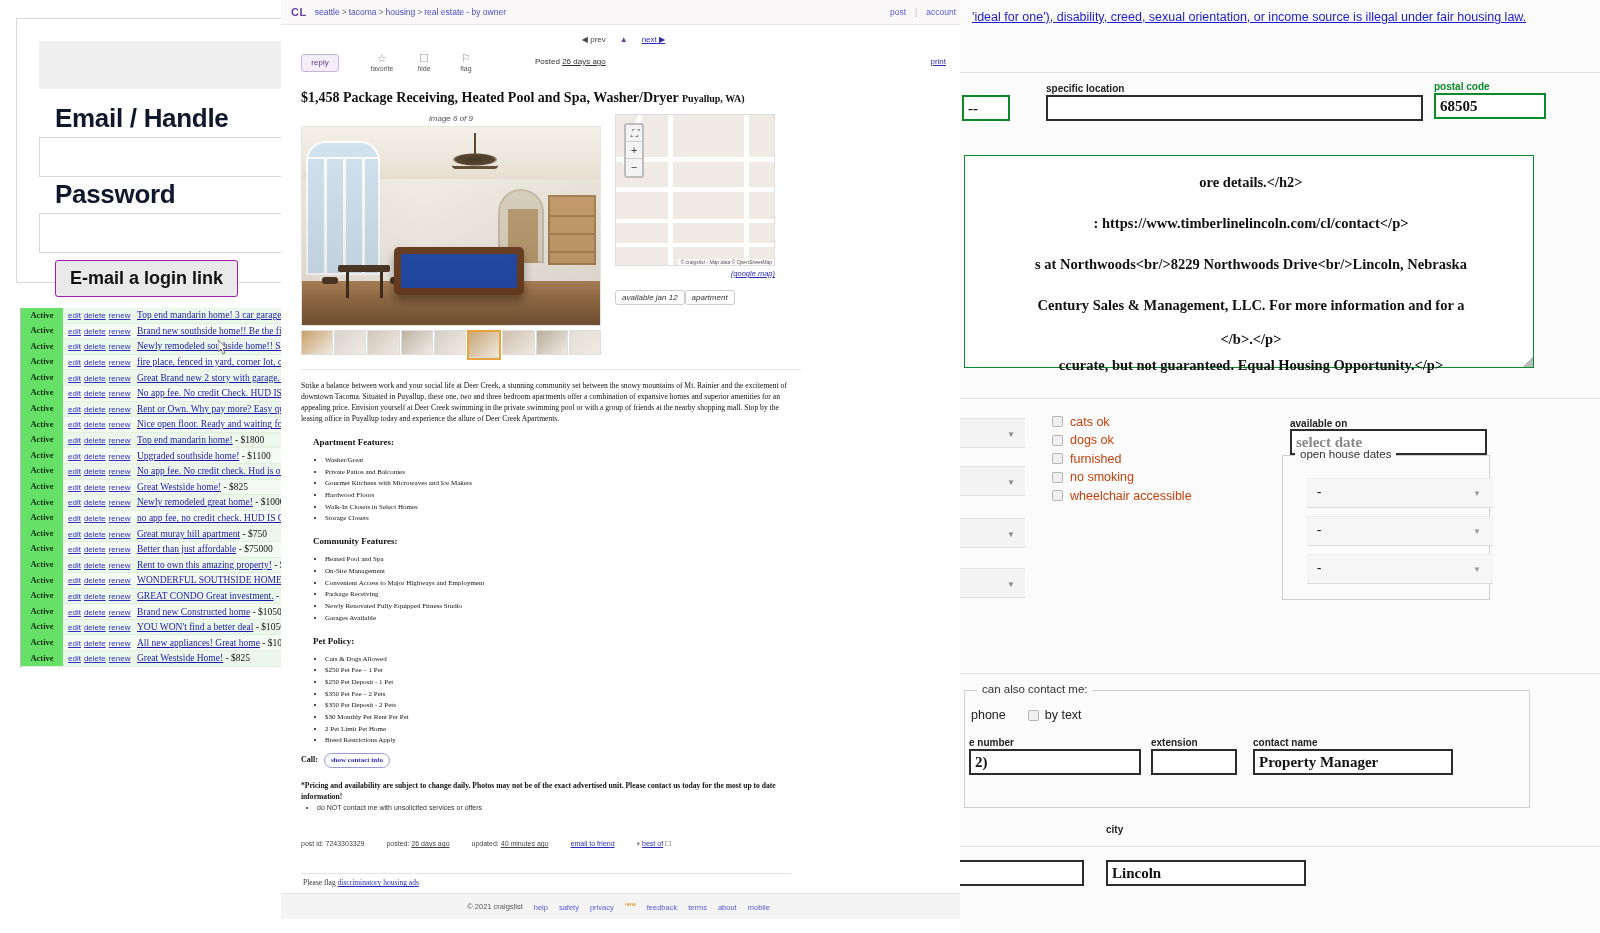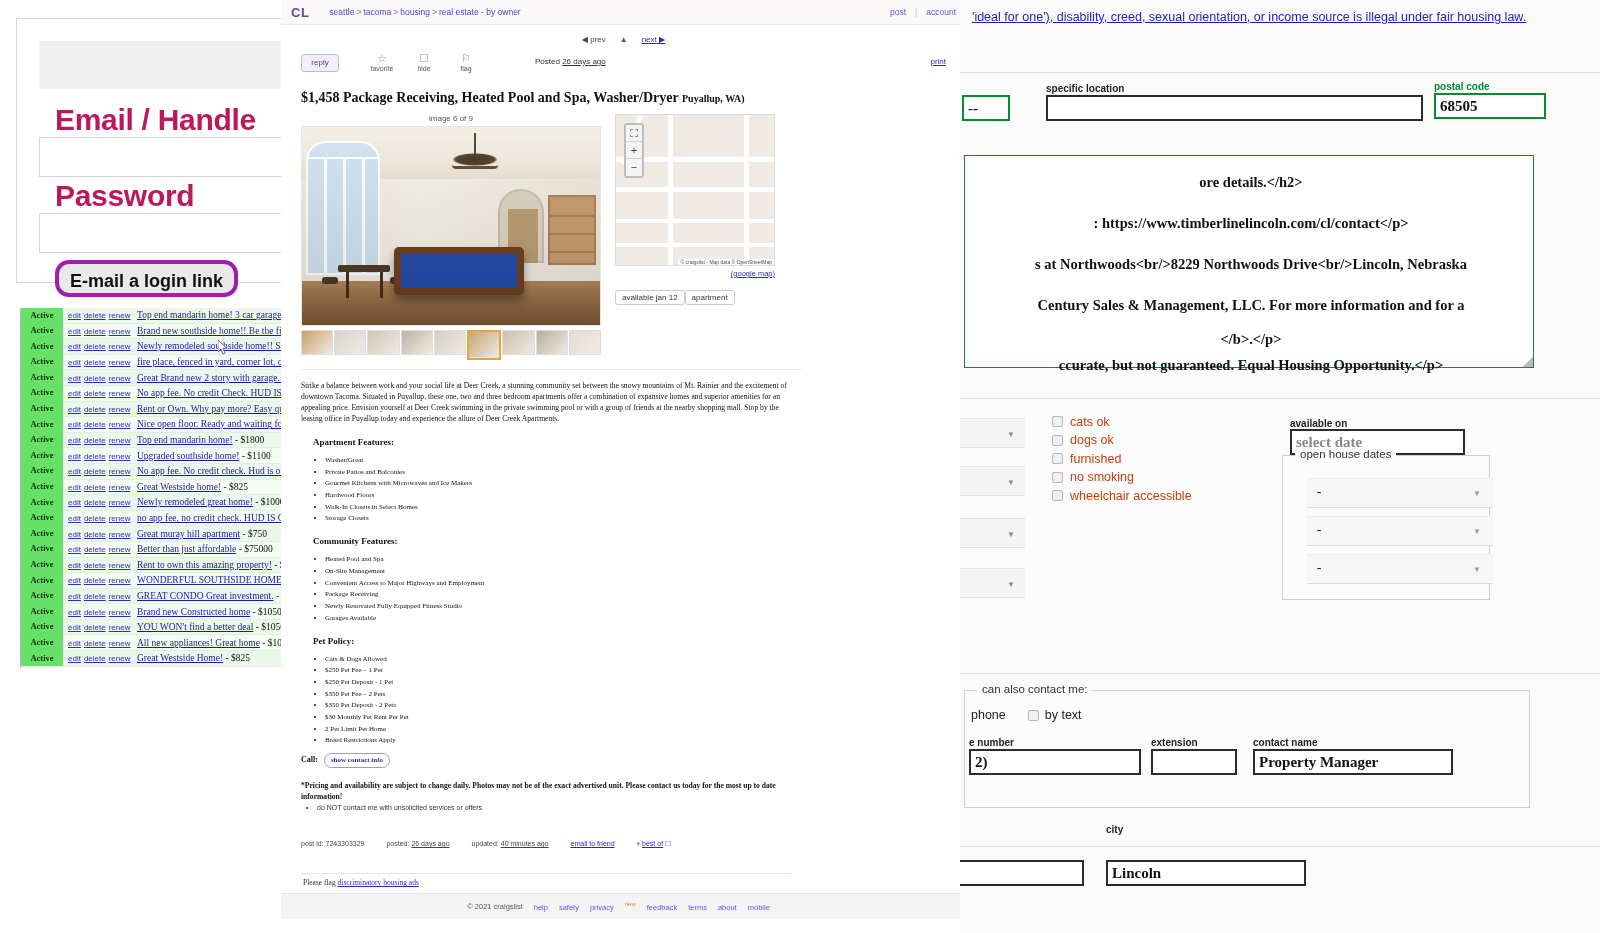--- a/index.html
+++ b/index.html
@@ -16,30 +16,30 @@
   }
   .login-box {
     position:absolute; left:16px; top:18px; width:450px; height:265px;
     border:1px solid #d8d8d8; background:#fff;
   }
   .login-greybar {
     position:absolute; left:22px; top:22px; width:420px; height:48px;
     background:#efefef;
   }
   .login-label {
-    position:absolute; font-size:30px; font-weight:bold; color:#be185d;
+    position:absolute; font-size:26px; font-weight:bold; color:#0f172a;
     letter-spacing:-0.3px;
   }
   .login-input {
     position:absolute; height:40px; border:1px solid #d6d6d6; background:#fff;
     width:420px; left:22px;
   }
   .login-btn {
     position:absolute; left:38px; top:241px; width:183px; height:37px;
-    background:#e9e9e9; border:4px solid #a21caf; border-radius:14px;
+    background:#e9e9e9; border:1px solid #a21caf; border-radius:3px;
     font-size:18px; font-weight:bold; color:#111; text-align:center;
     line-height:35px; font-family:"Liberation Sans", sans-serif;
   }
 
   
   .postings {
     position:absolute; left:20px; top:308px; width:262px; height:360px;
     border-left:1px solid #bdbdbd; border-right:1px solid #bdbdbd;
     background:#ffffff; overflow:hidden;
   }
@@ -66,21 +66,21 @@
   #cl-layer {
     position:absolute; left:281px; top:0; width:686px; height:919px;
     background:#ffffff; z-index:2; overflow:hidden;
     border-right:1px solid #e2e2e2;
     font-family:"Liberation Sans", sans-serif;
   }
   .cl-header {
     height:25px; background:#faf8f8; border-bottom:1px solid #ece6ec;
     display:flex; align-items:center; padding:0 10px; font-size:8.5px;
   }
-  .cl-logo { color:#6b3fa0; font-weight:bold; font-size:13px; margin-right:20px; letter-spacing:.5px;}
+  .cl-logo { color:#6b3fa0; font-weight:bold; font-size:11px; margin-right:8px; letter-spacing:.5px;}
   .cl-crumbs a { color:#4a4ac8; text-decoration:none; font-size:8.5px; }
   .cl-crumbs span.sep { color:#777; margin:0 2px; font-size:8.5px;}
   .cl-header-right { margin-left:auto; display:flex; gap:9px; }
   .cl-header-right a { color:#5a5ad8; font-size:8.5px; text-decoration:none; }
   .cl-header-right .divider { color:#bbb; }
 
   .cl-body { padding:0 20px; position:relative; }
   .cl-pagenav {
     text-align:center; margin-top:10px; font-size:8px; color:#333;
     display:flex; justify-content:center; align-items:center; gap:14px;
@@ -100,21 +100,21 @@
   .posted-info { margin-left:48px; font-size:8px; color:#333; padding-top:5px;}
   .posted-info u { text-decoration:underline; }
   .print-link { position:absolute; right:0; top:5px; font-size:8px; color:#2a2ab8; text-decoration:underline;}
 
   .cl-title {
     font-family:"Liberation Serif", serif; font-weight:bold; font-size:14px;
     color:#111; margin-top:4px; white-space:nowrap; overflow:hidden;
   }
   .cl-title .small { font-size:10px; }
 
-  .media-row { display:flex; margin-top:8px; }
+  .media-row { display:flex; margin-top:8px;font-style:italic; }
   .gallery { width:300px; }
   .img-count { text-align:center; font-size:8px; color:#555; margin-bottom:3px; }
   .main-photo {
     width:300px; height:200px; position:relative; overflow:hidden;
     background:linear-gradient(180deg,#dfe6ea 0%,#cfd9df 100%);
     border:1px solid #e4e4e4;
   }
   .room {
     position:absolute; inset:0;
     background:
@@ -682,21 +682,21 @@
         <span class="chkbox"></span>
         <span>no smoking</span>
       </div>
       <div class="chk">
         <span class="chkbox"></span>
         <span>wheelchair accessible</span>
       </div>
     </div>
 
   <div class="lbl" style="position:absolute; left:330px; top:418px;">available on</div>
-  <div class="inp" style="position:absolute; left:330px; top:429px; width:175px; border-width:2px;text-decoration:underline;">
+  <div class="inp" style="position:absolute; left:330px; top:429px; width:197px; border-width:2px;text-decoration:underline;">
     <span class="seldate">select date</span>
   </div>
 
   <div class="fieldset" style="left:322px; top:455px; width:208px; height:145px;">
     <span class="legend">open house dates</span>
     <div id="openhouse-selects">
         <div class="dsel" style="left: 24px; top: 22px; width: 186px;">
           <span class="dash">-</span>
           <span class="caret">▼</span>
         </div>

